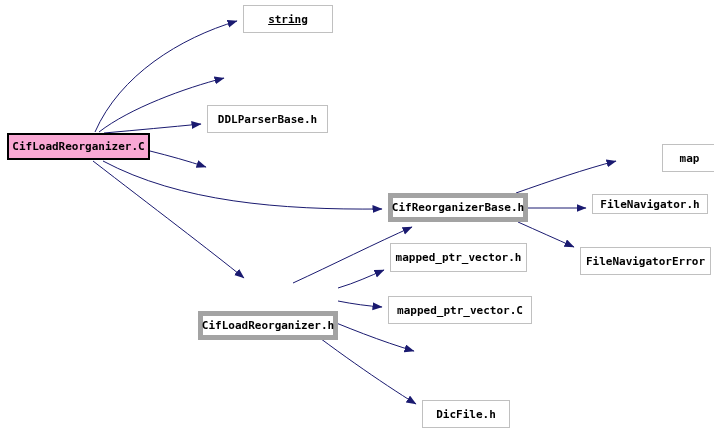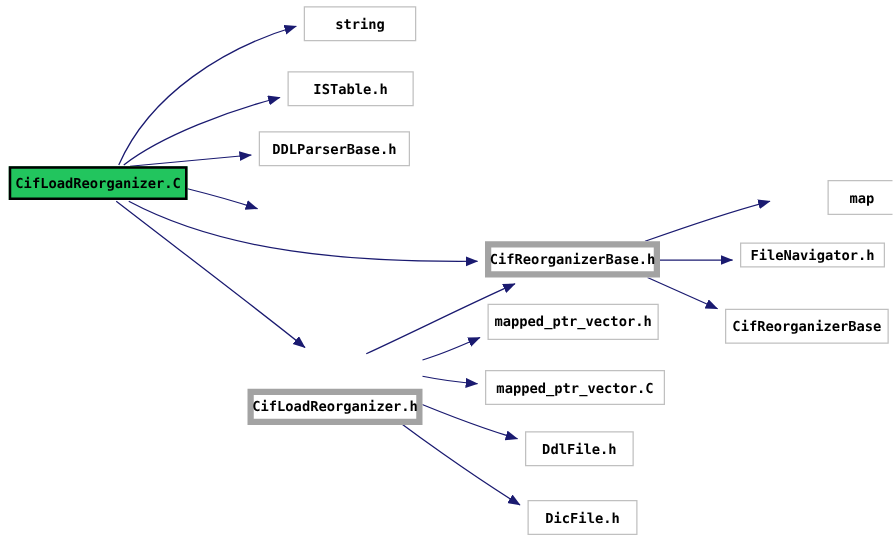--- a/index.html
+++ b/index.html
@@ -14,21 +14,21 @@
     color:#000000;
     font-weight:bold;
     font-size:11px;
     display:flex;
     align-items:center;
     justify-content:center;
     white-space:nowrap;
     z-index:2;
   }
   .node.linked{border:5px solid #a3a3a3;}
-  .node.root{background:#22c55e;border:2px solid #000000;}
+  .node.root{background:#f9a8d4;border:2px solid #000000;}
 </style>
 </head>
 <body>
 
 <div class="canvas">
 
   <svg class="edges" width="714" height="429" viewBox="0 0 714 429">
     <defs>
       <marker id="arrow" markerUnits="userSpaceOnUse" markerWidth="11" markerHeight="9" refX="9.5" refY="4" orient="auto">
         <polygon points="0,0 10,4 0,8" fill="#1a1a70"></polygon>
@@ -47,38 +47,36 @@
       <path d="M 310,312 C 345,327 383,342 414,351" marker-end="url(#arrow)"></path>
       <path d="M 286,312 C 330,347 382,383 416,404" marker-end="url(#arrow)"></path>
       <path d="M 516,193 C 550,181 585,169 616,161" marker-end="url(#arrow)"></path>
       <path d="M 528,208 L 586,208" marker-end="url(#arrow)"></path>
       <path d="M 518,222 C 538,231 556,239 574,247" marker-end="url(#arrow)"></path>
     </g>
   </svg>
 
   <div class="node root" style="left:7px;top:133px;width:143px;height:27px;">CifLoadReorganizer.C</div>
 
-  <div class="node" style="left:243px;top:5px;width:90px;height:28px;">string</div>
+  <div class="node" style="left:243px;top:5px;width:90px;height:28px;text-decoration:underline;">string</div>
 
-  <div class="node" style="left:230px;top:57px;width:101px;height:28px;">ISTable.h</div>
 
   <div class="node" style="left:207px;top:105px;width:121px;height:28px;">DDLParserBase.h</div>
 
 
   <div class="node linked" style="left:388px;top:193px;width:140px;height:29px;">CifReorganizerBase.h</div>
 
   <div class="node linked" style="left:198px;top:283px;width:140px;height:29px;margin-top:28px;">CifLoadReorganizer.h</div>
 
   <div class="node" style="left:622px;top:144px;width:55px;height:28px;margin-left:40px;">map</div>
 
   <div class="node" style="left:592px;top:194px;width:116px;height:20px;">FileNavigator.h</div>
 
-  <div class="node" style="left:580px;top:247px;width:131px;height:28px;">CifReorganizerBase</div>
+  <div class="node" style="left:580px;top:247px;width:131px;height:28px;">FileNavigatorError</div>
 
   <div class="node" style="left:390px;top:243px;width:137px;height:29px;">mapped_ptr_vector.h</div>
 
   <div class="node" style="left:388px;top:296px;width:144px;height:28px;">mapped_ptr_vector.C</div>
 
-  <div class="node" style="left:420px;top:345px;width:87px;height:28px;">DdlFile.h</div>
 
   <div class="node" style="left:422px;top:400px;width:88px;height:28px;">DicFile.h</div>
 
 </div>
 
 </body></html>

